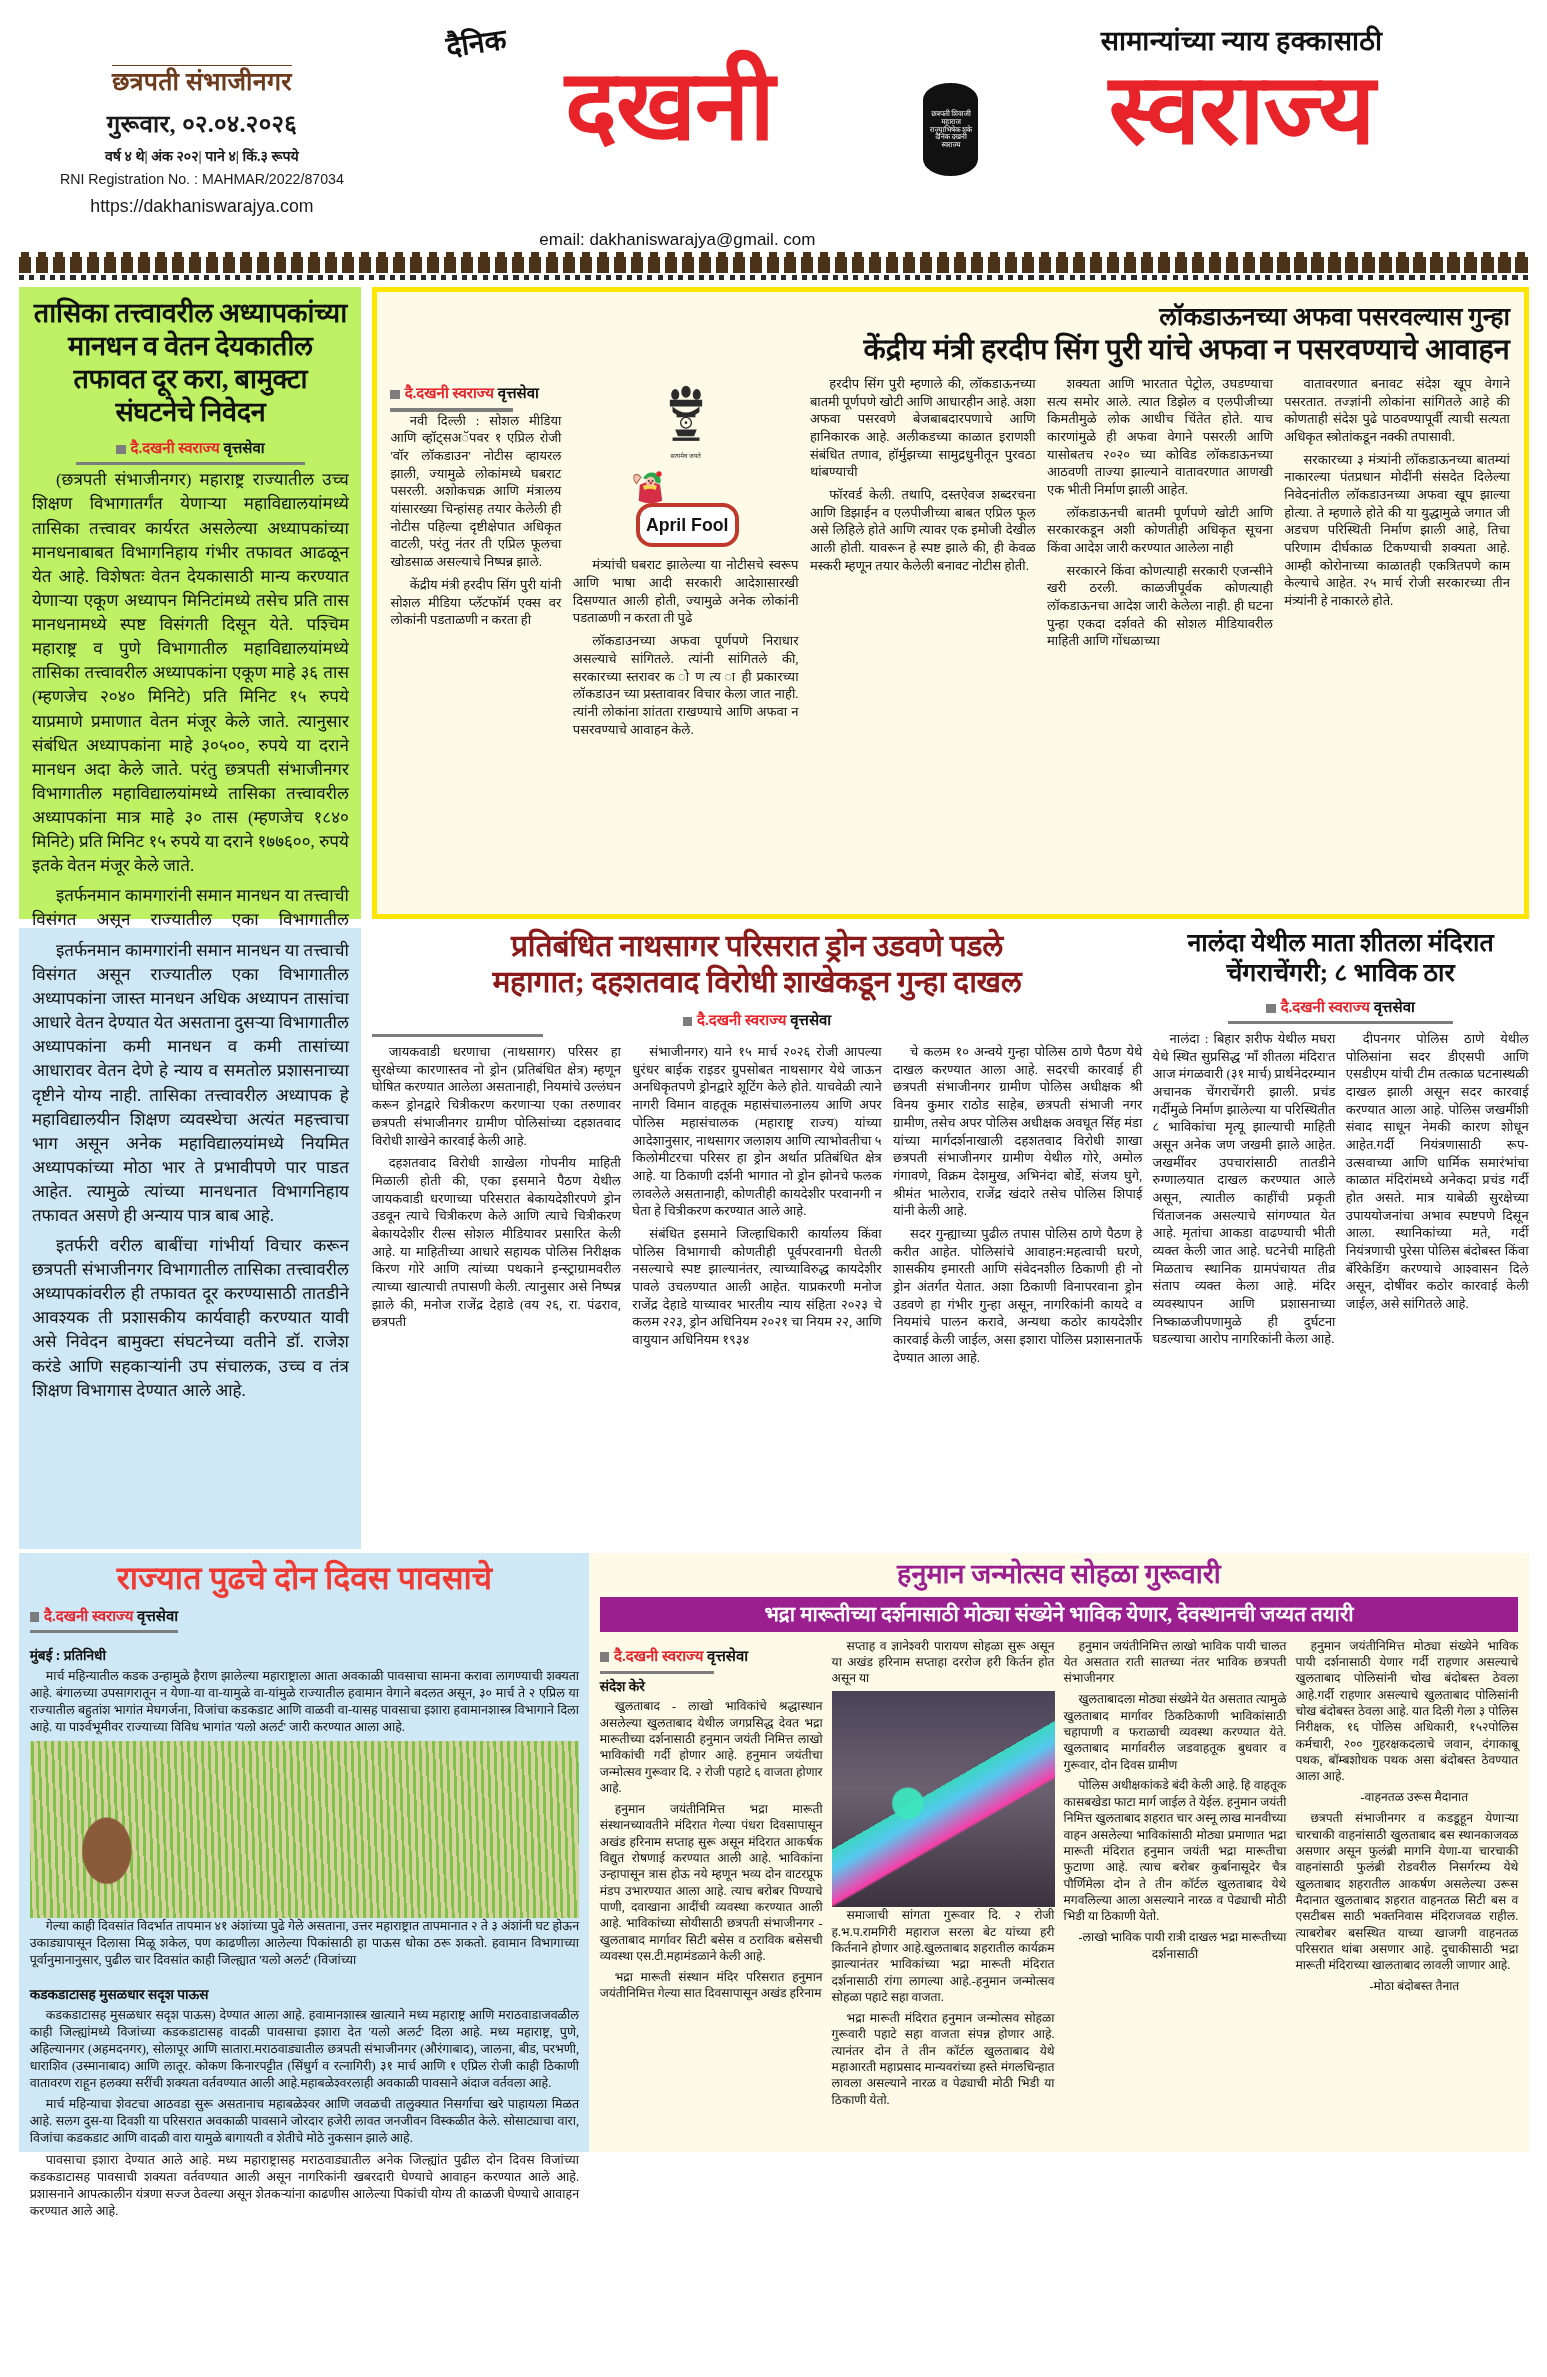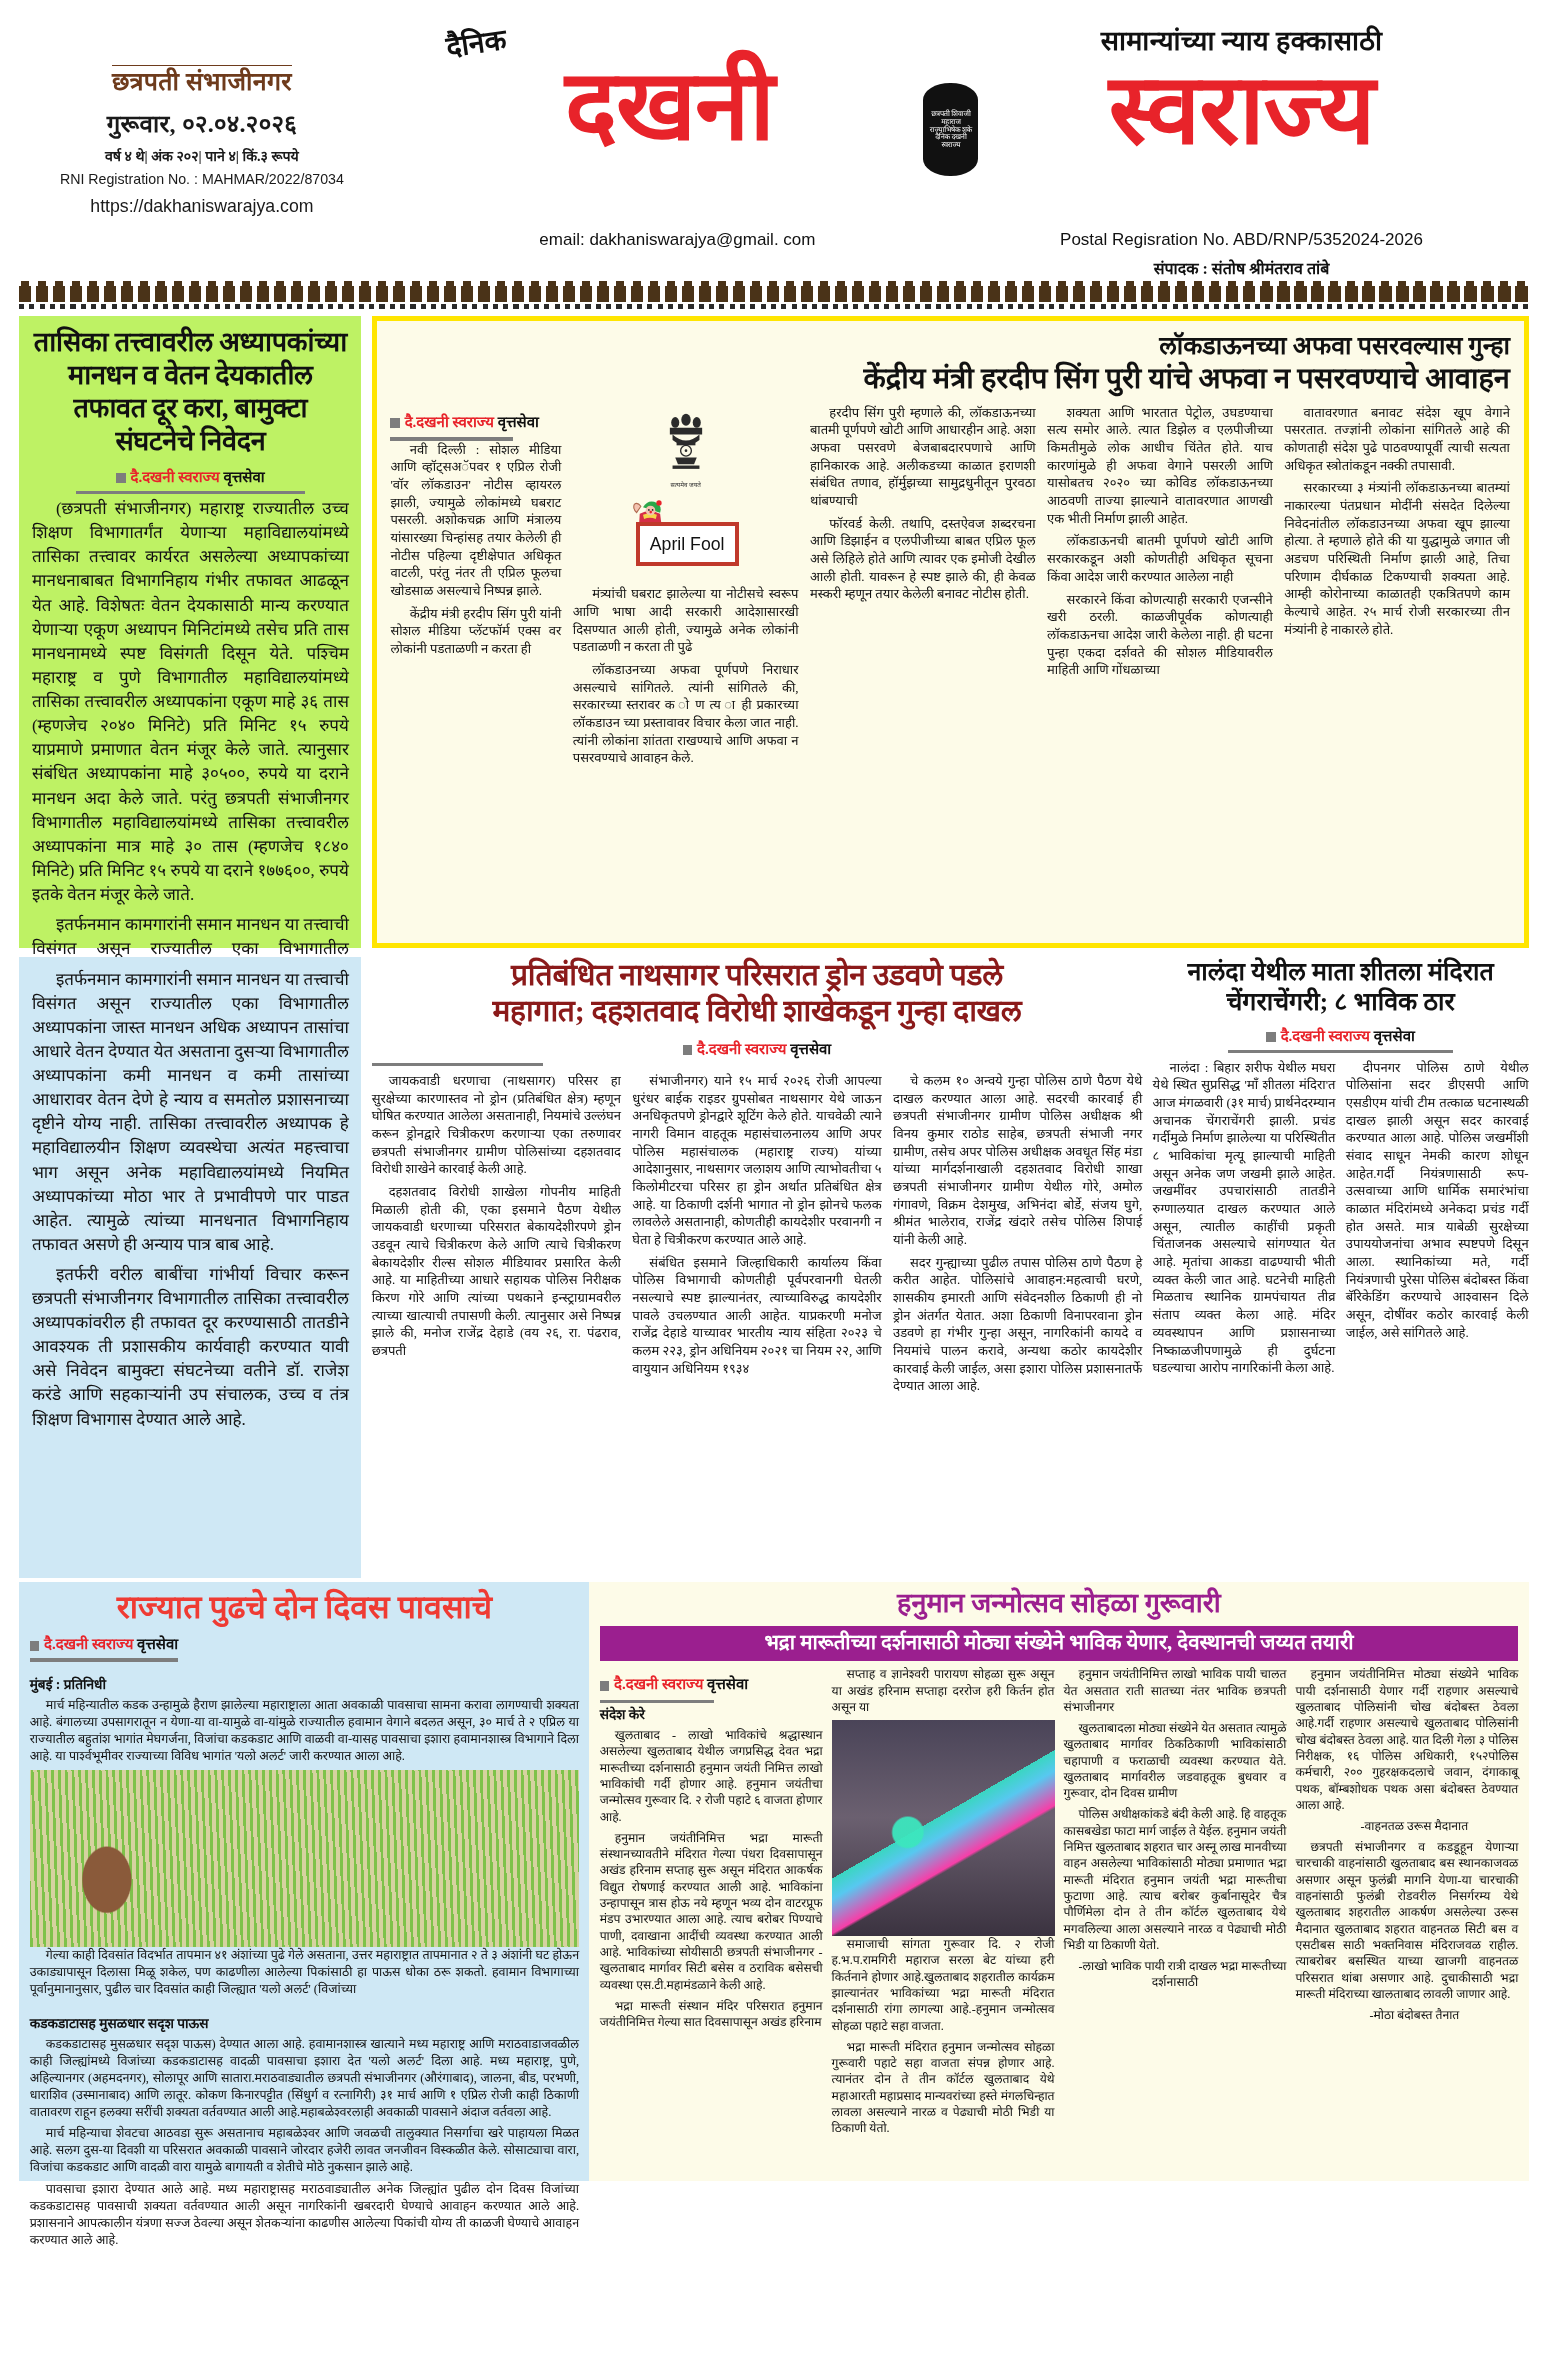--- a/index.html
+++ b/index.html
@@ -115,24 +115,24 @@
   .yb-c p { margin:0 0 5.1px 0; text-indent: 19.4px; }
   .yb-c1 { width:171px; flex:none; }
 
   .emblem-wrap { width: 134px; margin: 5.7px auto 2.3px auto; text-align:center; }
   .emblem { width:68px; height:74px; margin:0 auto; position:relative; }
   .emblem svg { width:100%; height:100%; }
   .emblem-cap { font-size:6.3px; color:#333; margin-top:-2.3px; }
 
   .aprilfool { width:125px; margin: 4.6px auto 0 auto; position:relative; height:91px;}
   .af-box {
-    position:absolute; left:12.5px; top:28px; width:103px; height:44px;
-    border:4px solid #c0392b; border-radius:0; background:#fff;
+    position:absolute; left:12.5px; top:38px; width:103px; height:44px;
+    border:4px solid #c0392b; border-radius:16px; background:#fff;
     display:flex; align-items:center; justify-content:center;
-    font-family:"Liberation Sans",sans-serif; font-weight:400; font-size:17.7px; color:#111;
+    font-family:"Liberation Sans",sans-serif; font-weight:700; font-size:17.7px; color:#111;
   }
   .af-clown { position:absolute; left:3.4px; top:0px; width:48px; height:49px; }
 
   
   .row2 { display:flex; gap:10.3px; margin-top:9px; height: 621px; }
   .col-c { width: 342px; }
   .col-d { flex:1; }
   .col-e { width: 376px; }
 
   .head-maroon {
@@ -210,24 +210,20 @@
 
     <div class="mh-right">
       <div class="mh-tag">सामान्यांच्या न्याय हक्कासाठी</div>
       <div class="mh-title2">स्वराज्य</div>
     </div>
   </div>
 
   <div class="mh-bottomline">
     <div class="mh-bl-col mh-bl-1"></div>
     <div class="mh-bl-col mh-bl-2">email: dakhaniswarajya@gmail. com</div>
-    <div class="mh-bl-col mh-bl-3">
-      <div>Postal Regisration No. ABD/RNP/5352024-2026</div>
-      <div class="mh-editor">संपादक : संतोष श्रीमंतराव तांबे</div>
-    </div>
   </div>
 
   <div class="deco">
     <div class="deco-teeth">
       <div class="deco-caps"></div>
     </div>
     <div class="deco-dots"></div>
   </div>
 
   <div class="row1">

